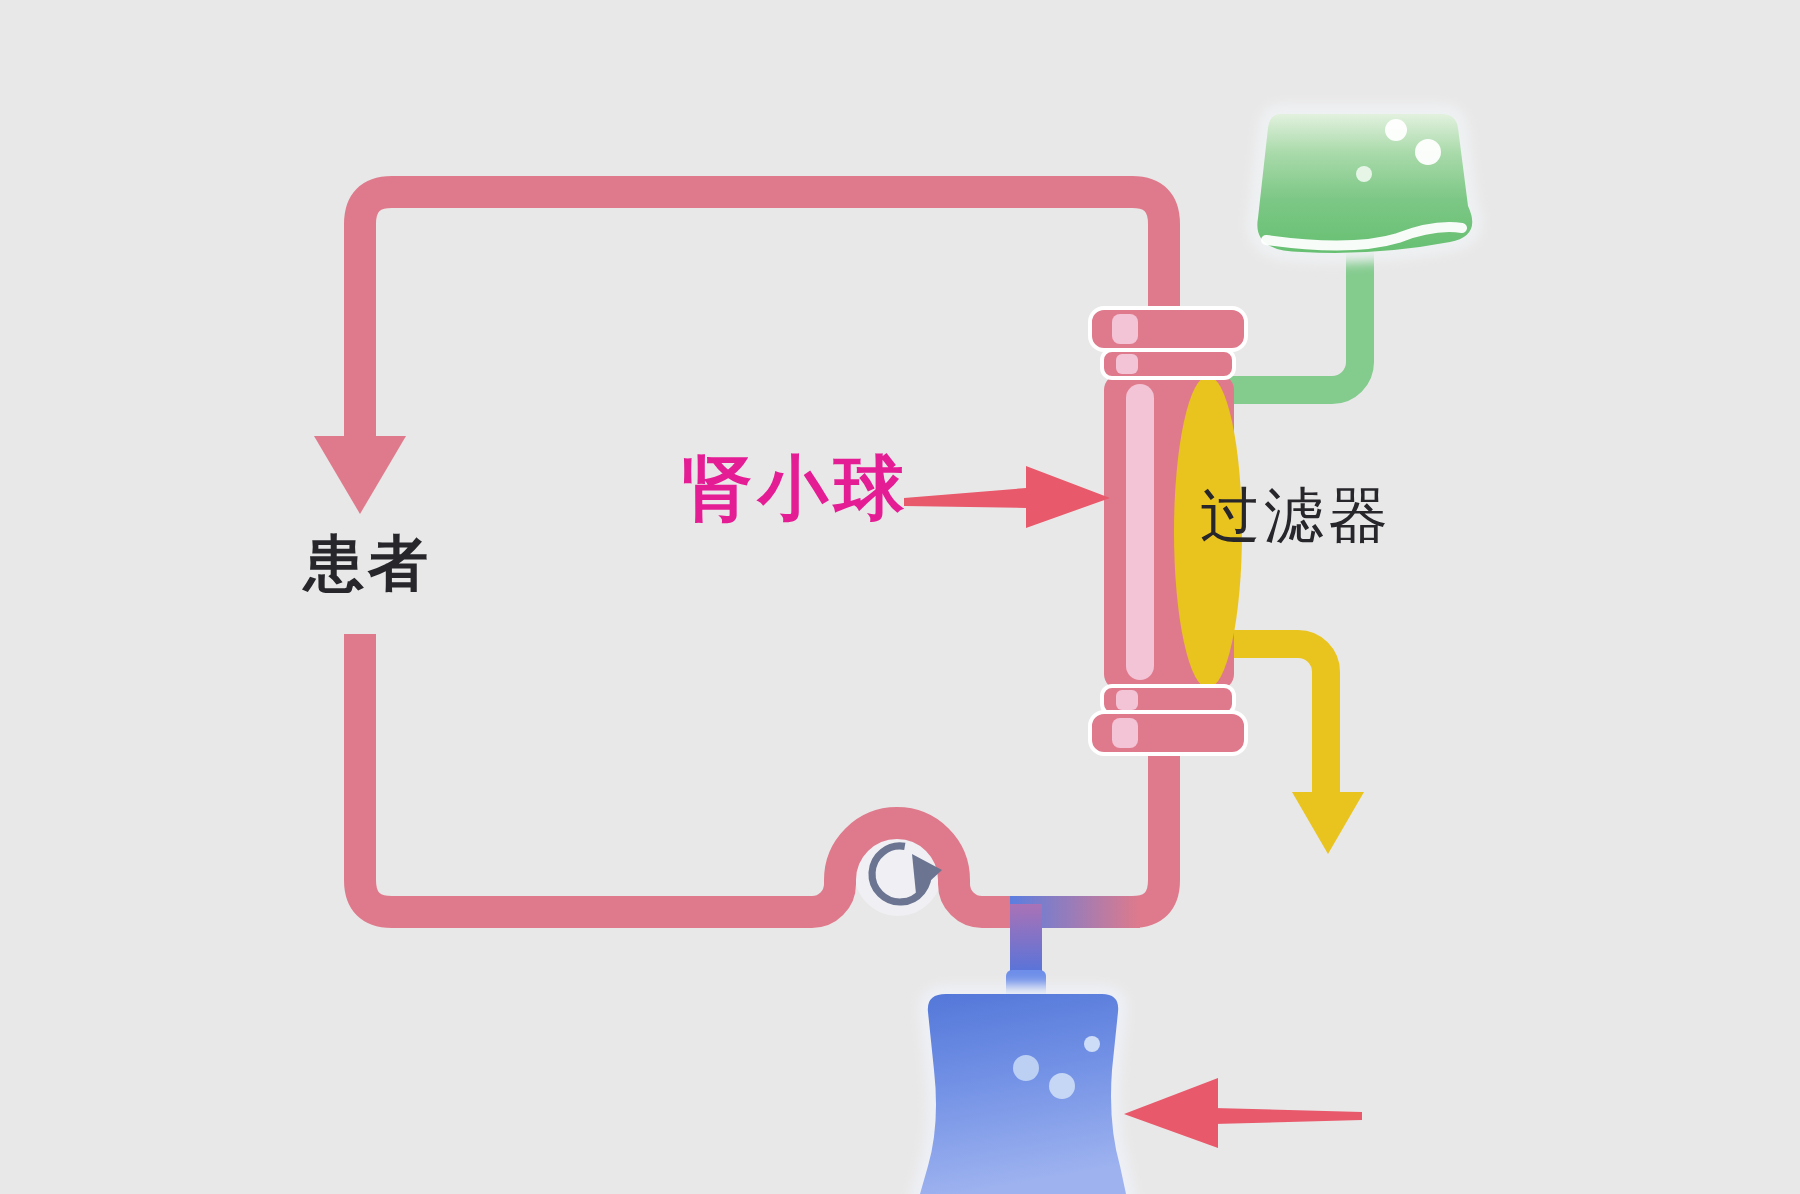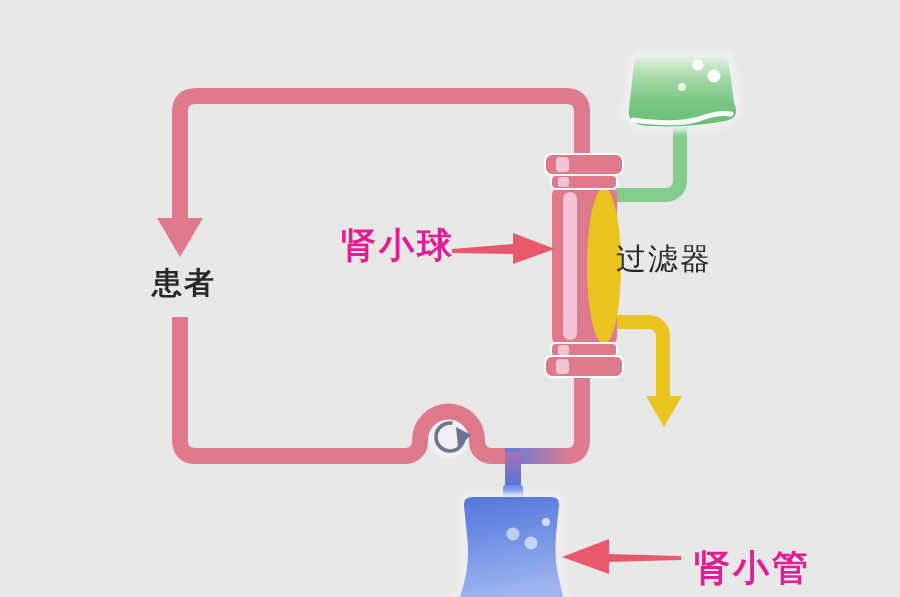--- a/index.html
+++ b/index.html
@@ -93,18 +93,17 @@
   <polygon points="513,233 555,249 513,264" fill="#e8596b"></polygon>
 
   <polygon points="562,557 609,539 609,574" fill="#e8596b"></polygon>
   <polygon points="607,554 681,556 681,560 607,562" fill="#e8596b"></polygon>
 </svg>
 
 <div class="lbl dark" style="left:152px;top:266px;font-size:30px;font-weight:bold;">患者</div>
 
 <div class="lbl magenta" style="left:341px;top:226px;font-size:35px;">肾小球</div>
 
-<div class="lbl dark" style="left:616px;top:242px;font-size:30px;">过滤器</div>
+<div class="lbl dark" style="left:600px;top:242px;font-size:30px;">过滤器</div>
 
 
-<div class="lbl magenta" style="left:694px;top:548px;font-size:36px;">肾小管</div>
 
 </div>
 
 </body></html>

